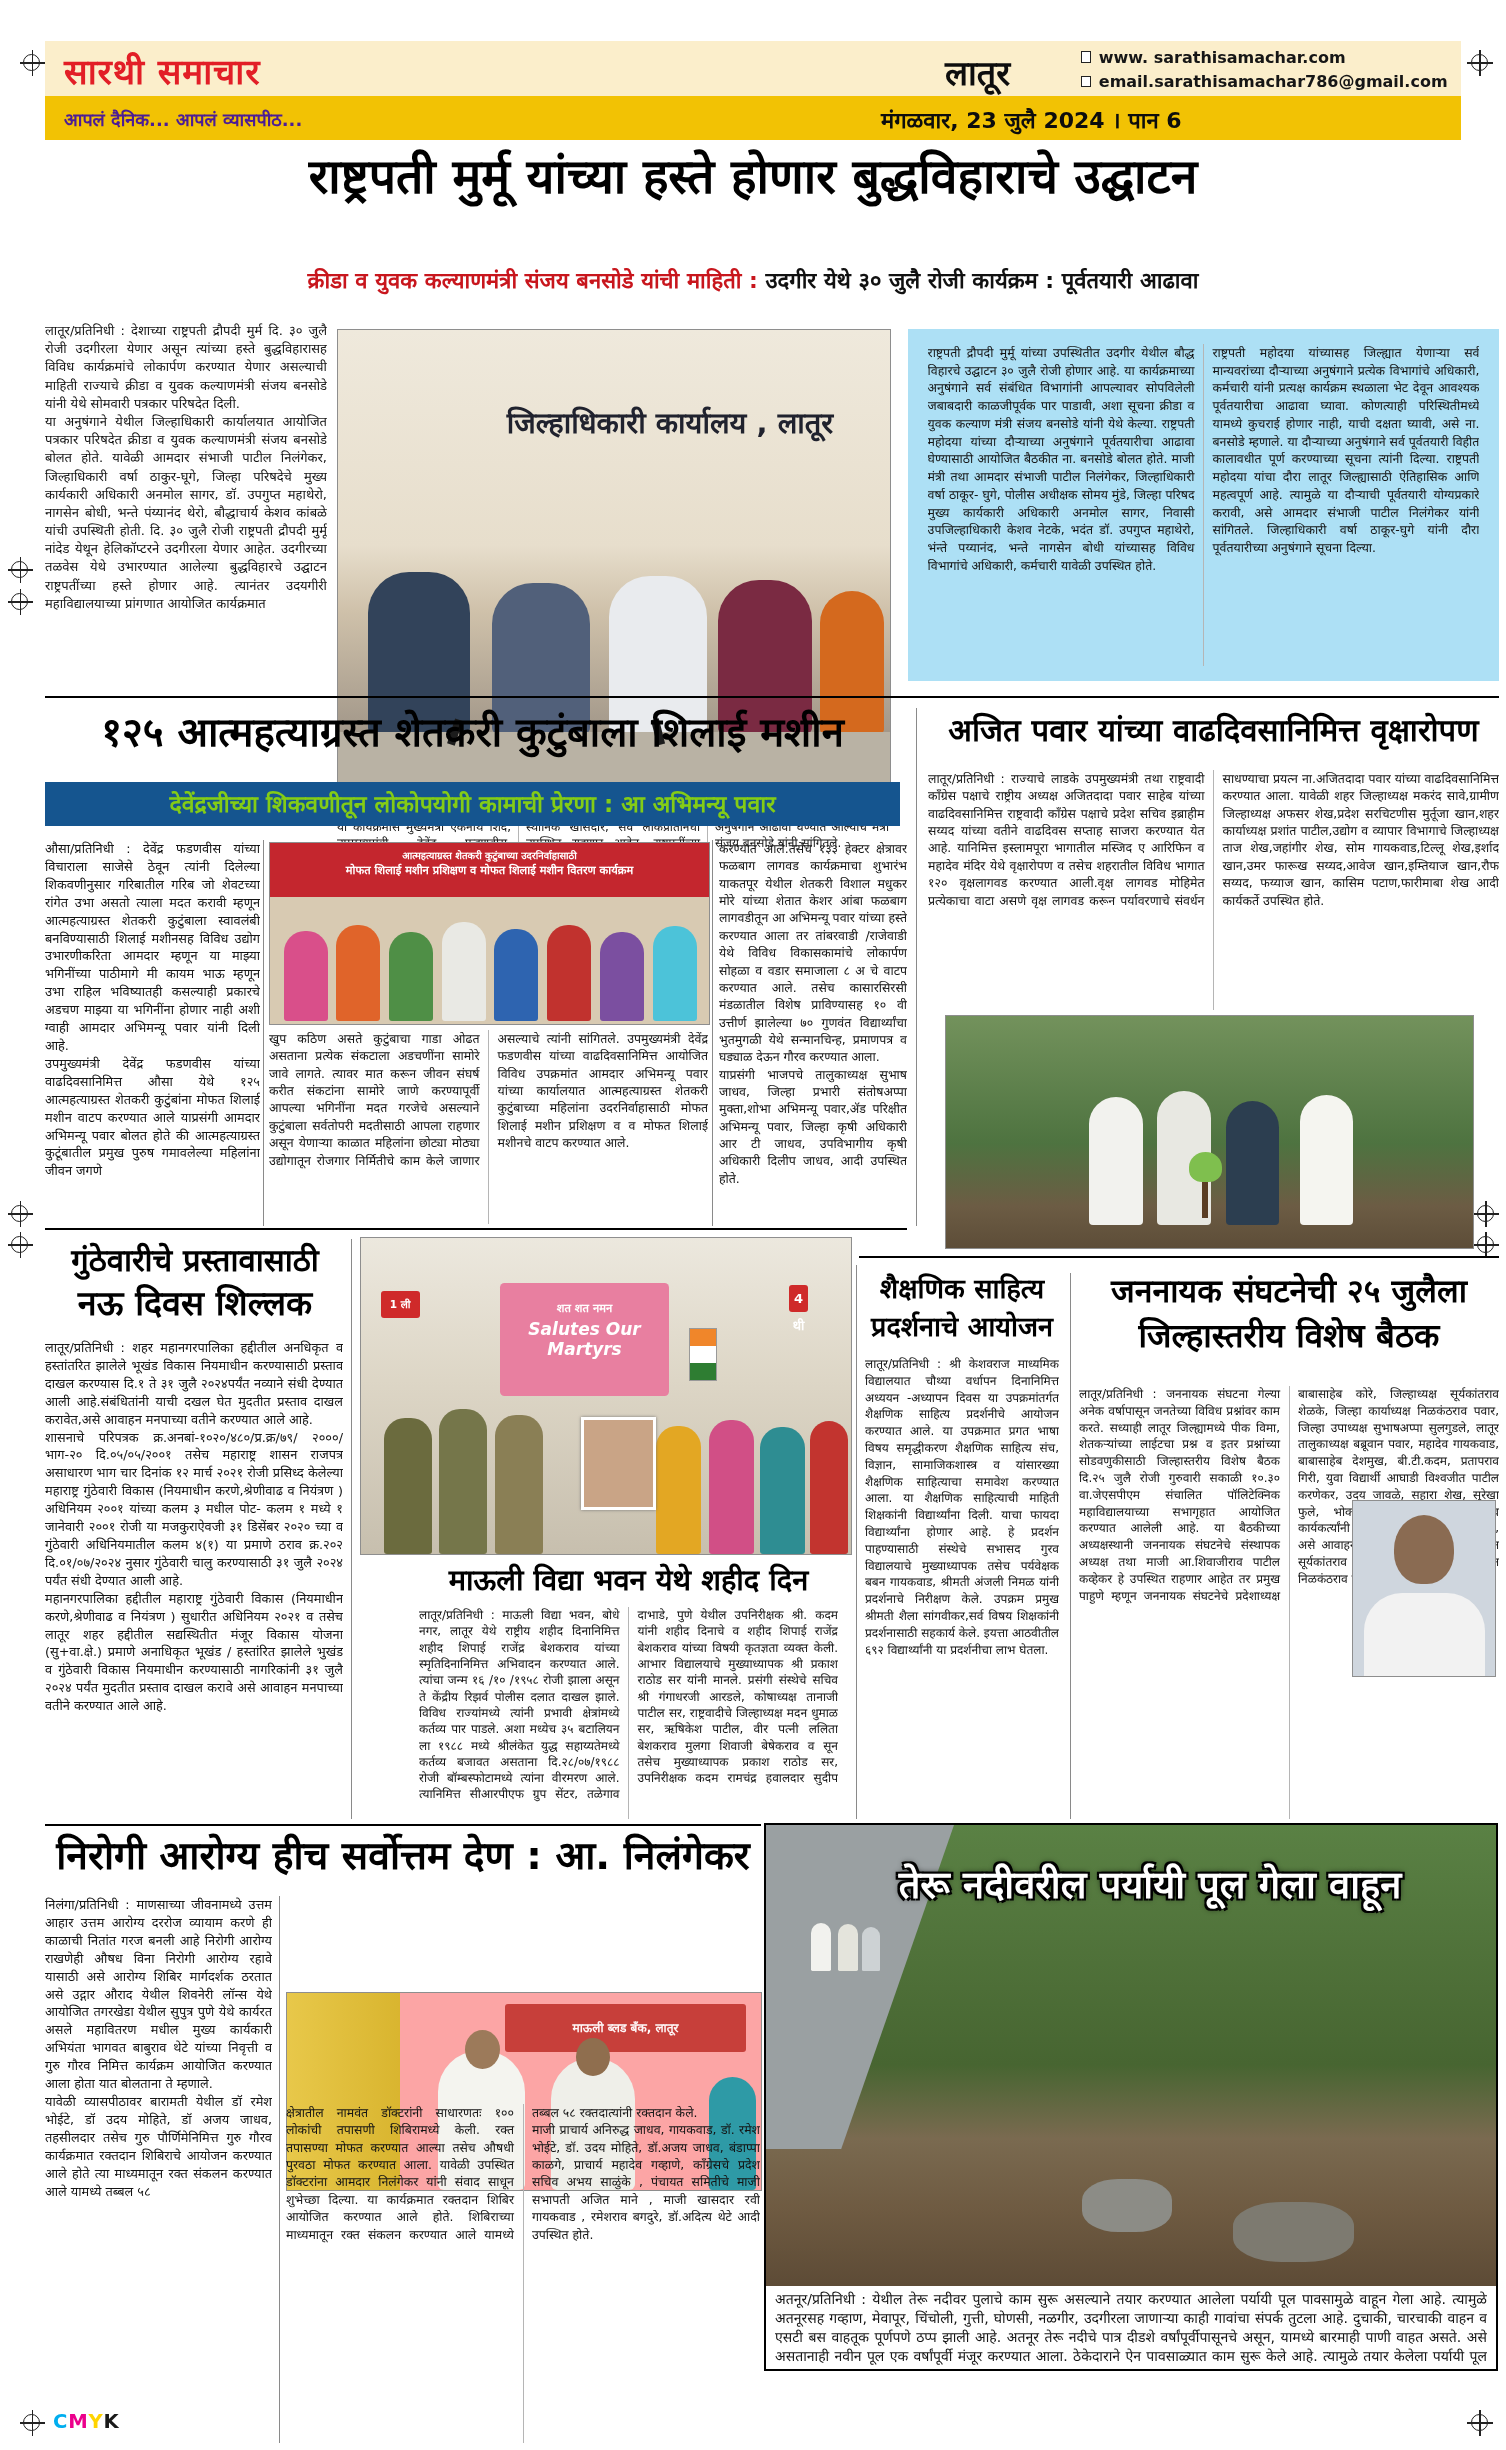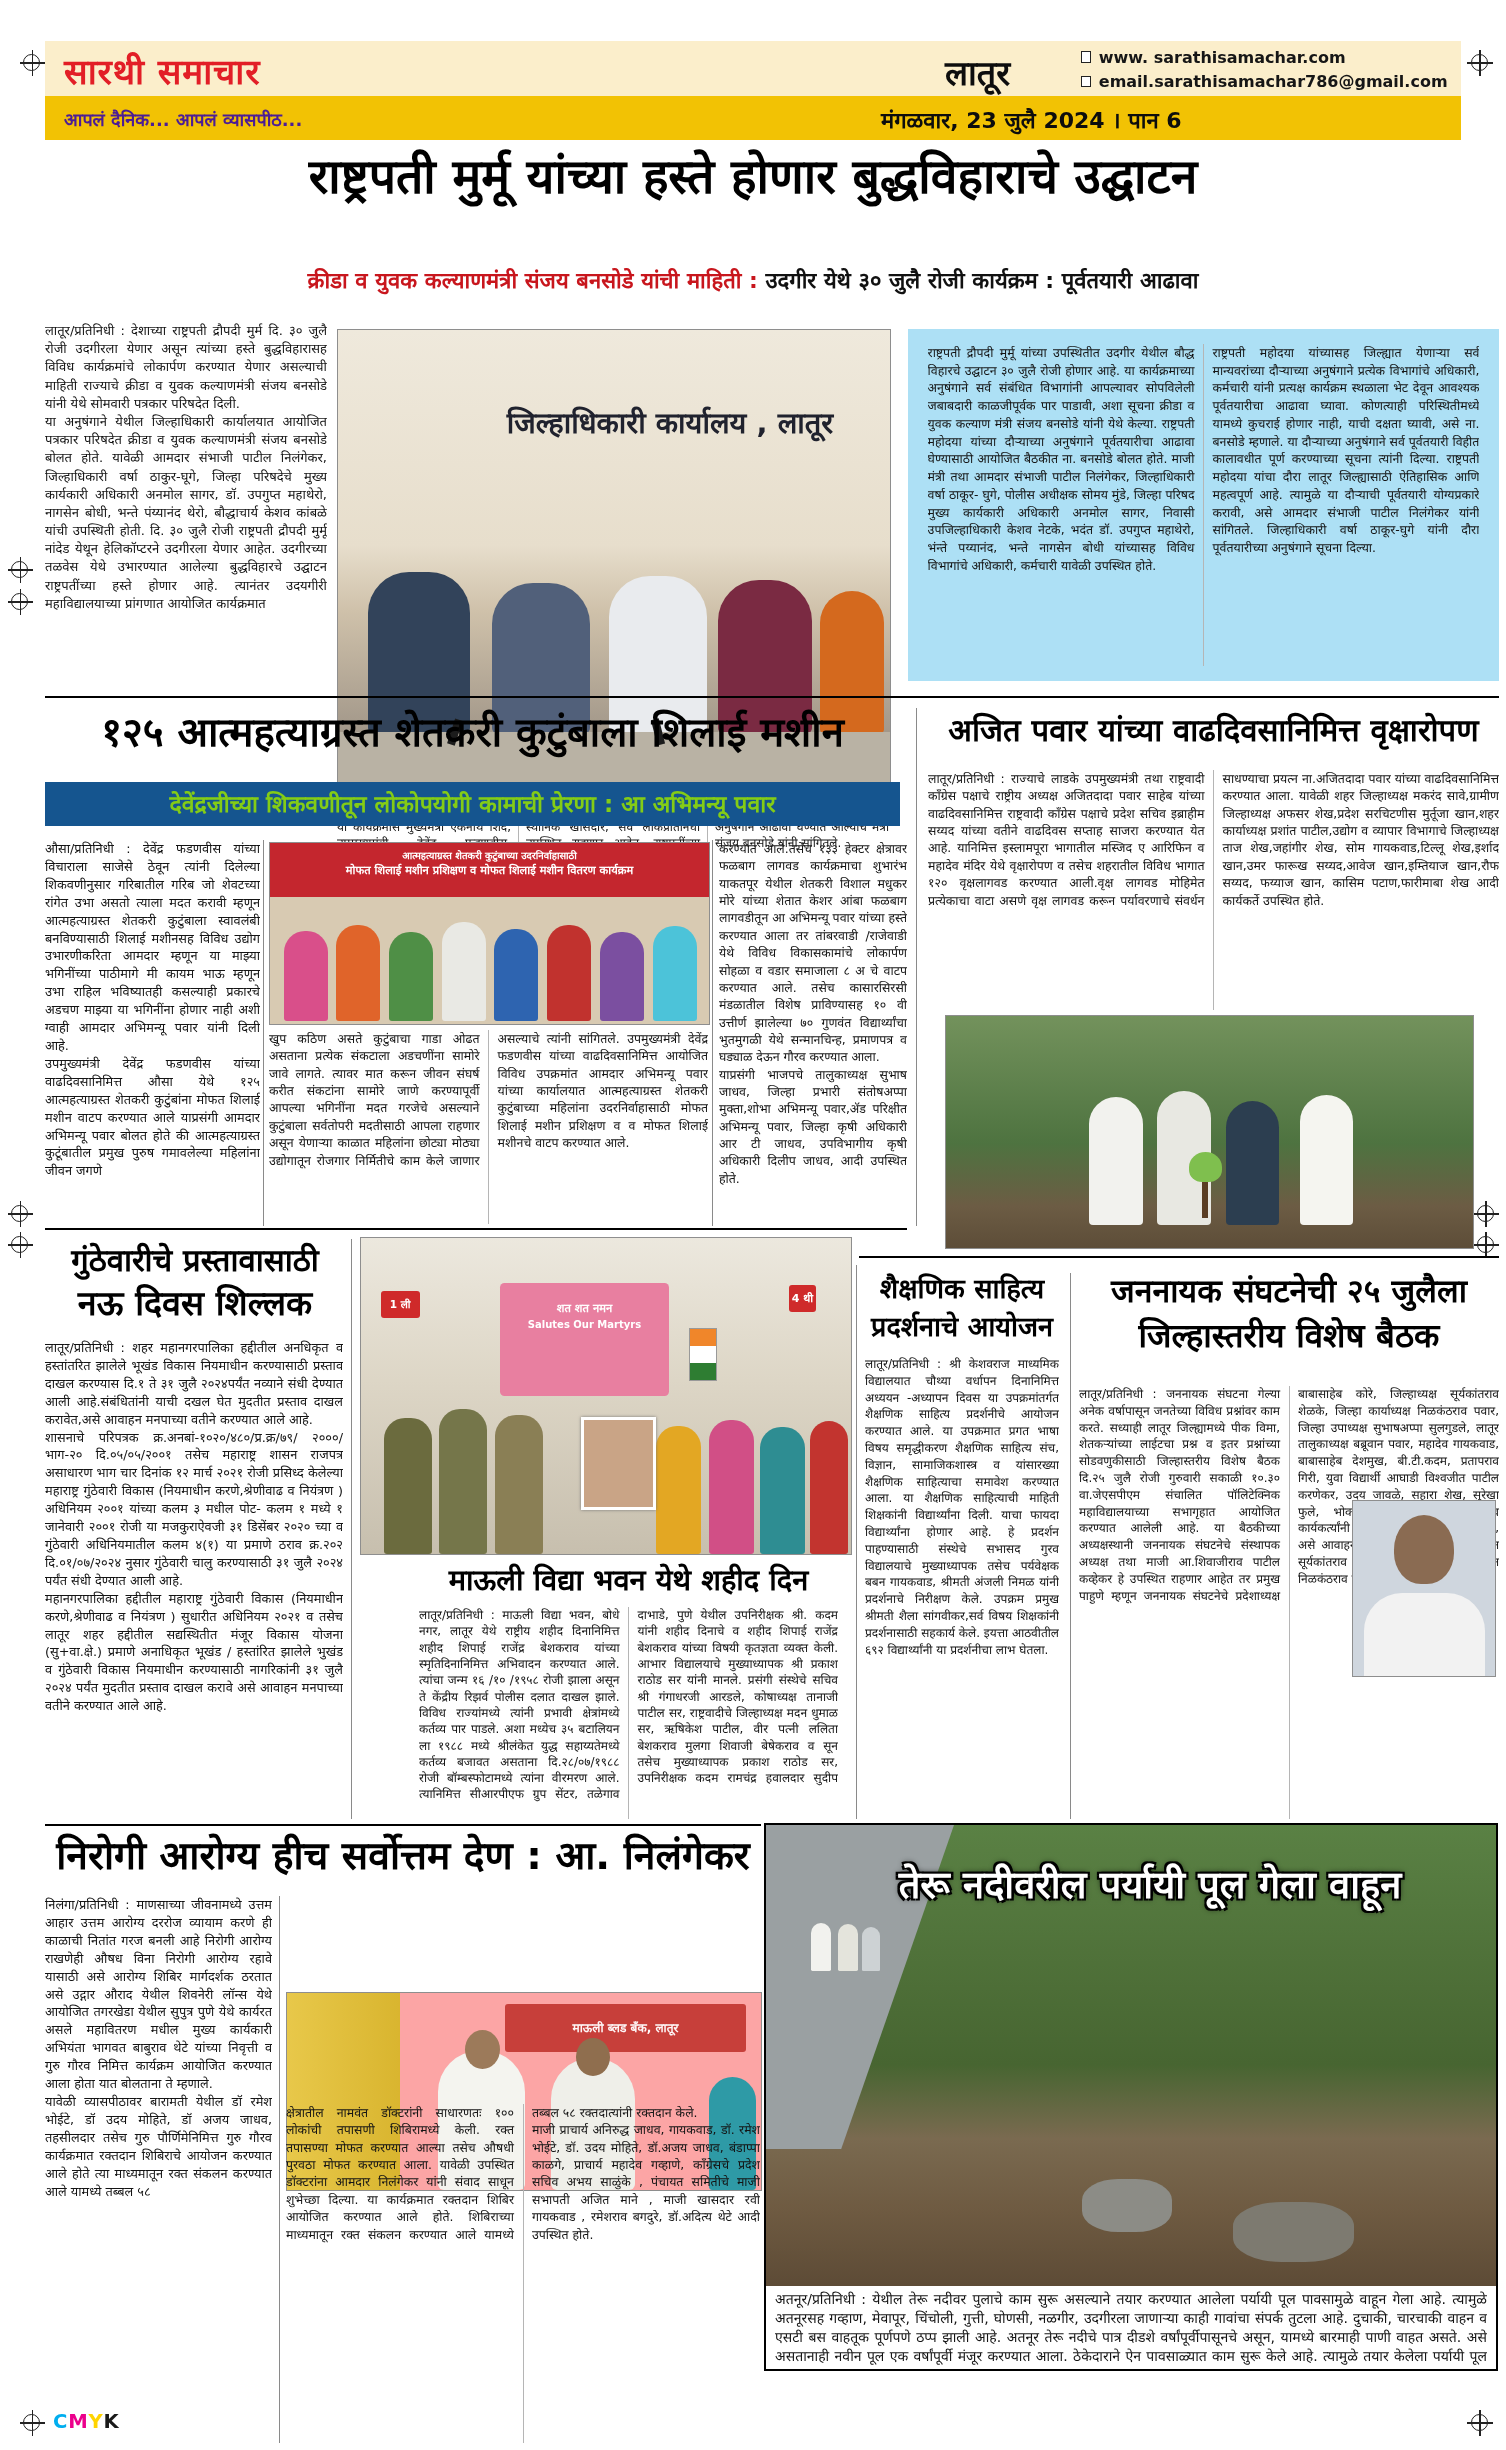--- a/index.html
+++ b/index.html
@@ -189,24 +189,24 @@
   <div class="abs hl center" style="left:45px;top:1244px;width:300px;font-size:31px;">गुंठेवारीचे प्रस्तावासाठी</div>
   <div class="abs hl center" style="left:45px;top:1285px;width:300px;font-size:34px;">नऊ दिवस शिल्लक</div>
   <div class="abs jtext" style="left:45px;top:1339px;width:298px;height:479px;">लातूर/प्रतिनिधी : शहर महानगरपालिका हद्दीतील अनधिकृत व हस्तांतरित झालेले भूखंड विकास नियमाधीन करण्यासाठी प्रस्ताव दाखल करण्यास दि.१ ते ३१ जुलै २०२४पर्यंत नव्याने संधी देण्यात आली आहे.संबंधितांनी याची दखल घेत मुदतीत प्रस्ताव दाखल करावेत,असे आवाहन मनपाच्या वतीने करण्यात आले आहे.
 शासनाचे परिपत्रक क्र.अनबां-१०२०/४८०/प्र.क्र/७९/ २०००/भाग-२० दि.०५/०५/२००१ तसेच महाराष्ट्र शासन राजपत्र असाधारण भाग चार दिनांक १२ मार्च २०२१ रोजी प्रसिध्द केलेल्या महाराष्ट्र गुंठेवारी विकास (नियमाधीन करणे,श्रेणीवाढ व नियंत्रण ) अधिनियम २००१ यांच्या कलम ३ मधील पोट- कलम १ मध्ये १ जानेवारी २००१ रोजी या मजकुराऐवजी ३१ डिसेंबर २०२० च्या व गुंठेवारी अधिनियमातील कलम ४(१) या प्रमाणे ठराव क्र.२०२ दि.०१/०७/२०२४ नुसार गुंठेवारी चालु करण्यासाठी ३१ जुलै २०२४ पर्यंत संधी देण्यात आली आहे.
 महानगरपालिका हद्दीतील महाराष्ट्र गुंठेवारी विकास (नियमाधीन करणे,श्रेणीवाढ व नियंत्रण ) सुधारीत अधिनियम २०२१ व तसेच लातूर शहर हद्दीतील सद्यस्थितीत मंजूर विकास योजना (सु+वा.क्षे.) प्रमाणे अनाधिकृत भूखंड / हस्तांरित झालेले भुखंड व गुंठेवारी विकास नियमाधीन करण्यासाठी नागरिकांनी ३१ जुलै २०२४ पर्यंत मुदतीत प्रस्ताव दाखल करावे असे आवाहन मनपाच्या वतीने करण्यात आले आहे.</div>
   <div class="abs vrule" style="left:351px;top:1239px;height:580px;"></div>
 
   <div class="photo" style="left:360px;top:1237px;width:490px;height:316px;background:linear-gradient(180deg,#ece8de 0%,#ddd6c6 45%,#c7bfae 100%);">
     <div class="abs" style="left:139px;top:45px;width:169px;height:113px;background:#e87fa0;border-radius:4.5px;color:#fff;text-align:center;">
       <div style="font-size:11.3px;padding-top:16.6px;font-weight:700;">शत शत नमन</div>
-      <div style="font-size:10px;font-weight:800;padding-top:4.5px;">Salutes Our Martyrs</div>
+      <div style="font-size:17px;font-weight:800;padding-top:4.5px;font-style:italic;">Salutes Our Martyrs</div>
     </div>
     <div class="abs center" style="left:19.6px;top:53px;width:39px;height:27px;background:#cf2a2a;color:#fff;font-size:10.5px;font-weight:800;line-height:27px;border-radius:3px;">1 ली</div>
-    <div class="abs center" style="left:428px;top:47px;width:27px;height:27px;background:#cf2a2a;color:#fff;font-size:11px;font-weight:800;line-height:27px;border-radius:3px;">4 थी</div>
+    <div class="abs center" style="left:428px;top:47px;width:19px;height:27px;background:#cf2a2a;color:#fff;font-size:13px;font-weight:800;line-height:27px;border-radius:3px;">4 थी</div>
     <div class="abs" style="left:328px;top:90px;width:25.6px;height:51px;background:linear-gradient(180deg,#f0862a 33%,#ffffff 33%,#ffffff 66%,#2e7d32 66%);border:0.8px solid #999;"></div>
     <div class="blob" style="left:22.6px;bottom:0;width:48px;height:136px;background:#6b6b3e;"></div>
     <div class="blob" style="left:78px;bottom:0;width:48px;height:145px;background:#75764a;"></div>
     <div class="blob" style="left:134px;bottom:0;width:48px;height:139px;background:#8a7f55;"></div>
     <div class="blob" style="left:295px;bottom:0;width:45px;height:128px;background:#e3a723;"></div>
     <div class="blob" style="left:348px;bottom:0;width:45px;height:134px;background:#d14f86;"></div>
     <div class="blob" style="left:399px;bottom:0;width:45px;height:127px;background:#2e8d92;"></div>
     <div class="blob" style="left:449px;bottom:0;width:38px;height:133px;background:#c2342f;"></div>
     <div class="abs" style="left:220px;top:179px;width:69px;height:87px;background:#c9a486;border:3.8px solid #ffffff;box-shadow:0 0 3px #777;"></div>
   </div>

